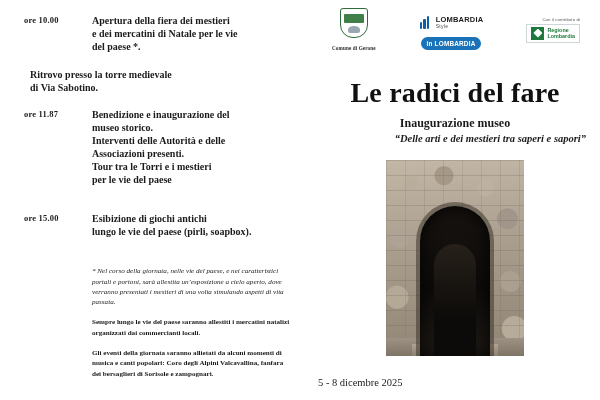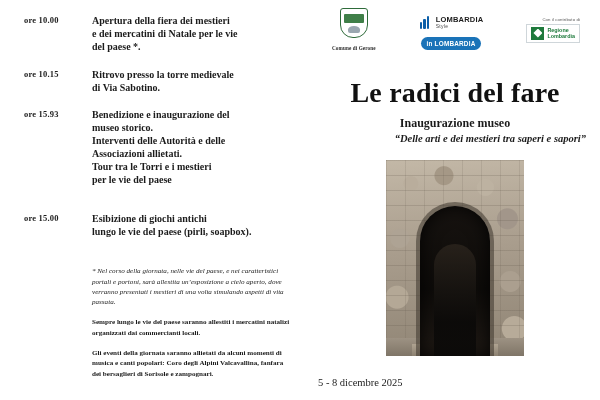--- a/index.html
+++ b/index.html
@@ -341,34 +341,33 @@
       <div class="sched-row">
         <div class="sched-time">ore 10.00</div>
         <div class="sched-desc">
           <span class="blk">Apertura della fiera dei mestieri</span>
           <span class="blk">e dei mercatini di Natale per le vie</span>
           <span class="blk">del paese *.</span>
         </div>
       </div>
 
       <div class="sched-row">
-        <div class="sched-time">ore 10.15</div>
         <div class="sched-desc">
           <span class="blk">Ritrovo presso la torre medievale</span>
           <span class="blk">di Via Sabotino.</span>
         </div>
       </div>
 
       <div class="sched-row row-1030">
-        <div class="sched-time">ore 15.93</div>
+        <div class="sched-time">ore 11.87</div>
         <div class="sched-desc">
           <span class="blk">Benedizione e inaugurazione del</span>
           <span class="blk">museo storico.</span>
           <span class="blk">Interventi delle Autorità e delle</span>
-          <span class="blk">Associazioni allietati.</span>
+          <span class="blk">Associazioni presenti.</span>
           <span class="blk">Tour tra le Torri e i mestieri</span>
           <span class="blk">per le vie del paese</span>
         </div>
       </div>
 
       <div class="sched-row" style="margin-top:26px;">
         <div class="sched-time">ore 15.00</div>
         <div class="sched-desc">
           <span class="blk">Esibizione di giochi antichi</span>
           <span class="blk">lungo le vie del paese (pirli, soapbox).</span>

